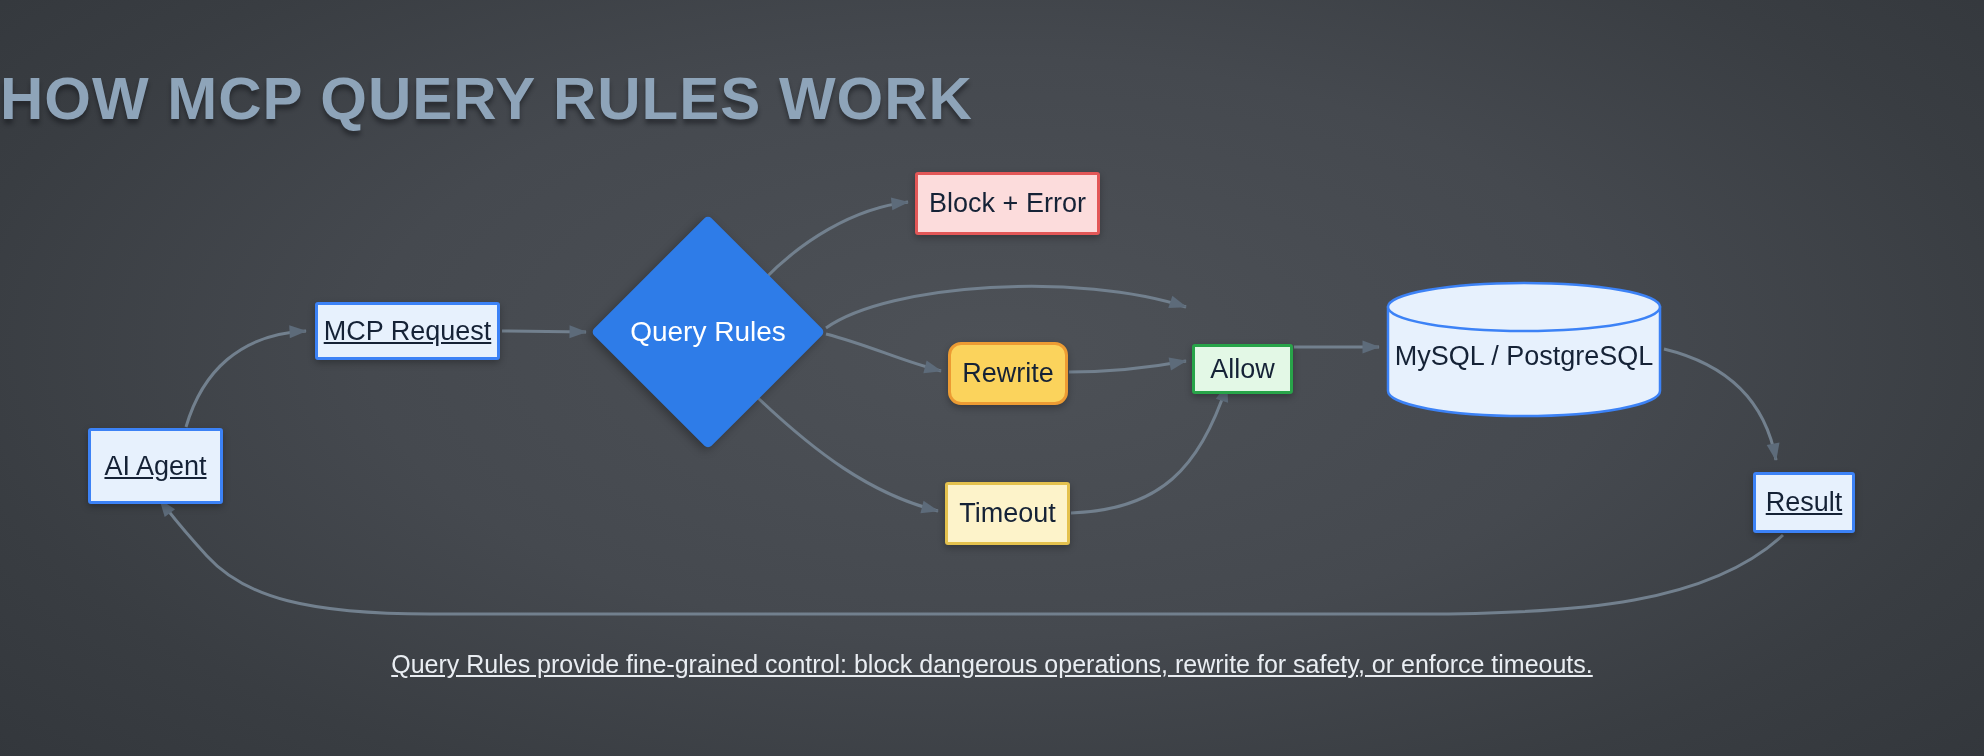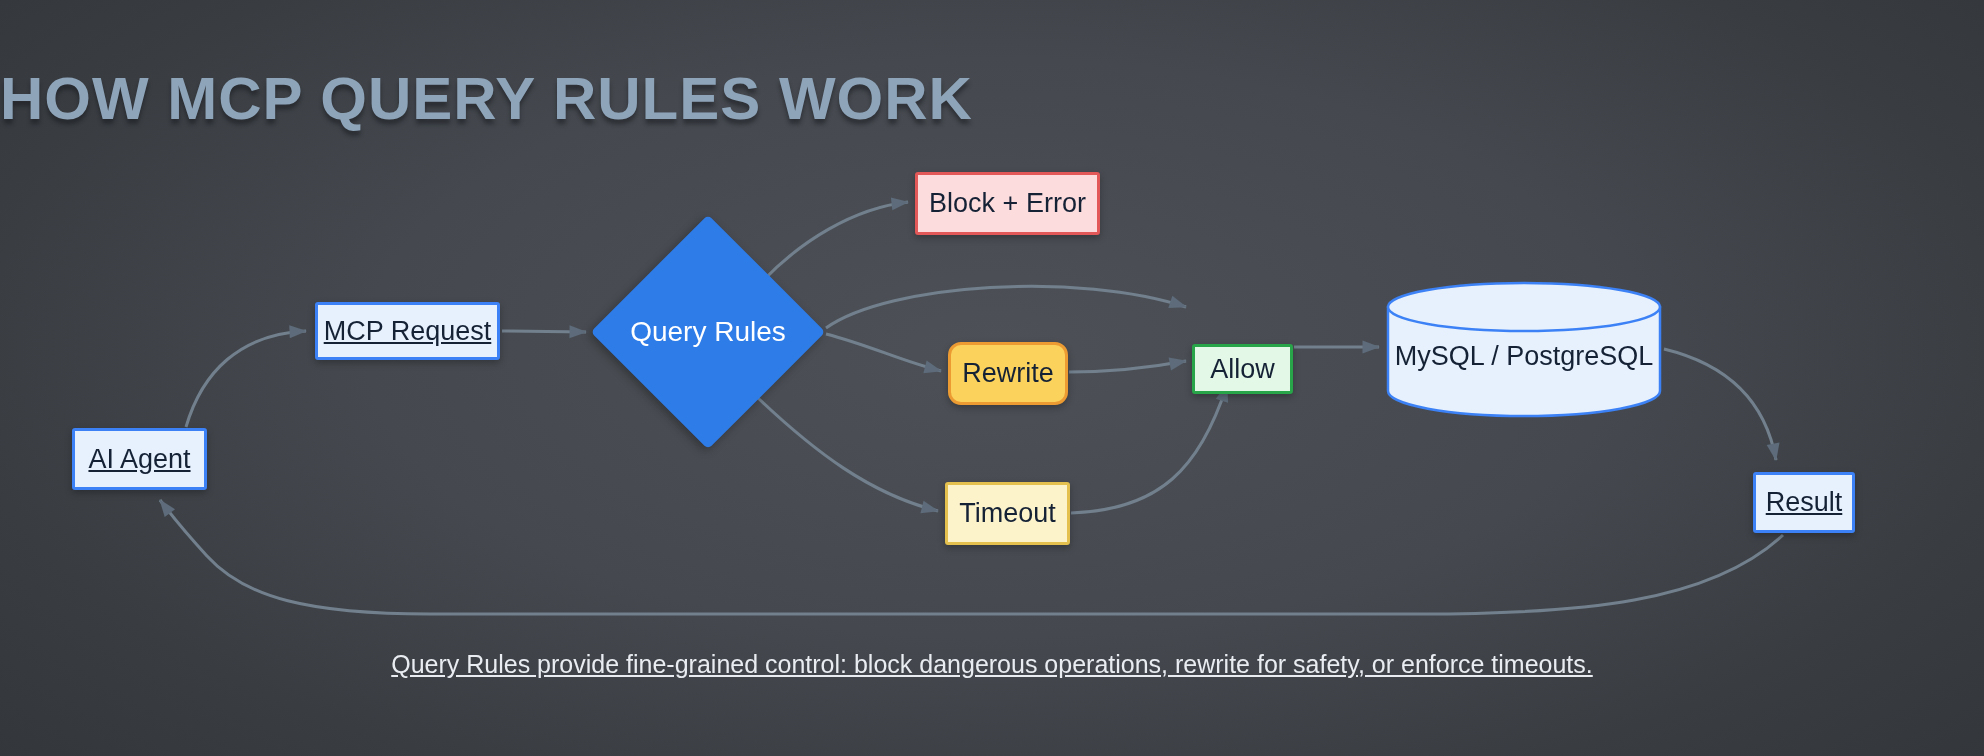--- a/index.html
+++ b/index.html
@@ -132,21 +132,21 @@
     <path class="edge" d="M 826,328 C 890,283 1080,272 1186,307" marker-end="url(#arrow)"></path>
     <path class="edge" d="M 826,334 C 872,346 898,360 941,371" marker-end="url(#arrow)"></path>
     <path class="edge" d="M 758,398 C 815,452 870,494 938,511" marker-end="url(#arrow)"></path>
     <path class="edge" d="M 1069,372 C 1110,372 1148,368 1186,361" marker-end="url(#arrow)"></path>
     <path class="edge" d="M 1071,513 C 1160,510 1200,468 1227,385" marker-end="url(#arrow)"></path>
     <path class="edge" d="M 1294,347 L 1379,347" marker-end="url(#arrow)"></path>
     <path class="edge" d="M 1664,349 C 1730,365 1766,404 1776,460" marker-end="url(#arrow)"></path>
     <path class="edge" d="M 1783,535 C 1710,603 1580,614 1420,614 L 430,614 C 310,614 245,598 207,556 C 186,533 172,516 160,500" marker-end="url(#arrow)"></path>
   </svg>
 
-  <div class="node blue" style="left:72px; top:428px; width:135px; height:62px;">
+  <div class="node blue" style="left:88px; top:428px; width:135px; height:76px;">
     <span>AI Agent</span>
   </div>
 
   <div class="node blue" style="left:315px; top:302px; width:185px; height:58px;">
     <span>MCP Request</span>
   </div>
 
   <div class="diamond-group">
     <div class="diamond-shape"></div>
     <div class="diamond-label">Query Rules</div>

